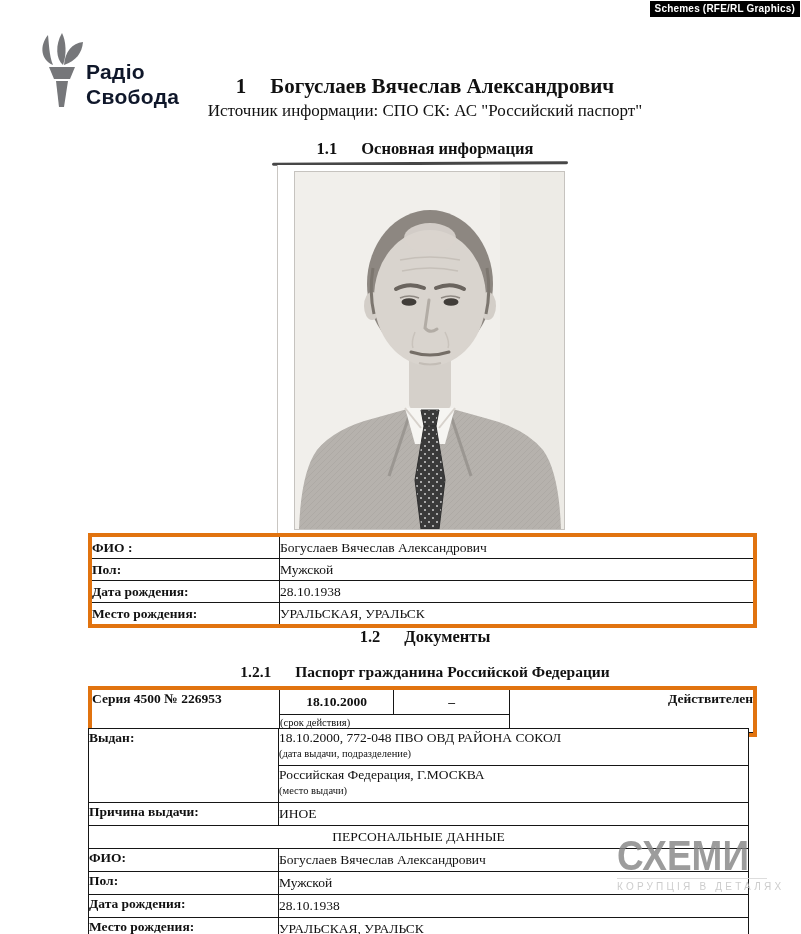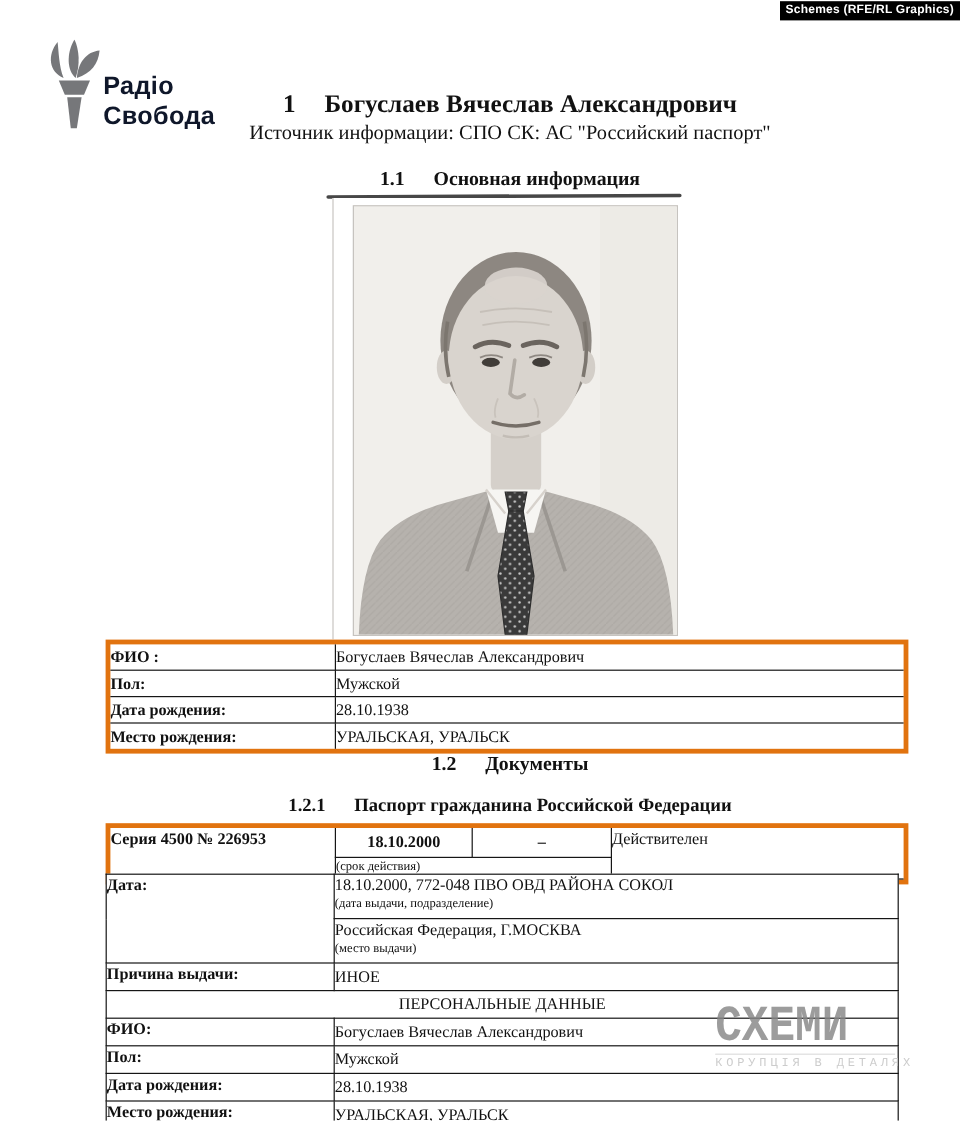--- a/index.html
+++ b/index.html
@@ -57,33 +57,33 @@
   .t2a td{border:1px solid #161616;}
   .t2a td.noL{border-left:none;}
   .t2a td.noR{border-right:none;}
   .t2a tr td{border-top:none;margin-left:28px;}
   .t2a tr:last-child td{border-bottom:none;}
   .t2a .r1 td{height:22px;}
   .t2a .r2 td{height:14px;}
   .c-ser{width:187px;vertical-align:top;}
   .c-date{width:113px;text-align:center;font-weight:bold;}
   .c-dash{width:115px;text-align:center;font-weight:bold;}
-  .c-status{text-align:left;font-weight:normal;vertical-align:top;}
+  .c-status{text-align:right;font-weight:bold;vertical-align:top;}
 
   
   .t2b{position:absolute;left:88px;top:728px;width:661px;background:#fff;}
   .t2b td{border:1px solid #161616;}
   .t2b .lblcol{width:189px;vertical-align:top;}
   .t2b .tall{height:34px;vertical-align:top;}
   .t2b .h22{height:20px;}
   .t2b .center{text-align:center;}
 
   
-  .wm{position:absolute;left:596px;top:835px;width:160px;opacity:.82;
-      font-family:Liberation Mono, monospace;pointer-events:none;}
+  .wm{position:absolute;left:617px;top:835px;width:160px;opacity:.82;
+      font-family:Liberation Sans, sans-serif;pointer-events:none;}
   .wm-title{font-weight:bold;font-size:42px;line-height:42px;color:#878787;
             transform:scaleX(.88);transform-origin:left;white-space:nowrap;}
   .wm-rule{width:150px;border-top:1px solid #d6d6d6;margin-top:1px;}
   .wm-sub{margin-top:2px;font-size:10px;letter-spacing:3.2px;color:#c2c2c2;white-space:nowrap;}
 </style>
 </head>
 <body>
 
 <div class="page">
 
@@ -199,21 +199,21 @@
       <tr class="r2">
         <td class="cap" colspan="2">(срок действия)</td>
       </tr>
     </tbody>
       </table>
   </div>
 
   <table class="t2b">
     <tbody>
         <tr>
-      <td class="lbl lblcol tall" rowspan="2">Дата:</td>
+      <td class="lbl lblcol tall" rowspan="2">Выдан:</td>
       <td class="tall">
         <div>18.10.2000, 772-048 ПВО ОВД РАЙОНА СОКОЛ</div>
         <div class="cap">(дата выдачи, подразделение)</div>
       </td>
     </tr>
     <tr>
       <td class="tall">
         <div>Российская Федерация, Г.МОСКВА</div>
         <div class="cap">(место выдачи)</div>
       </td>

